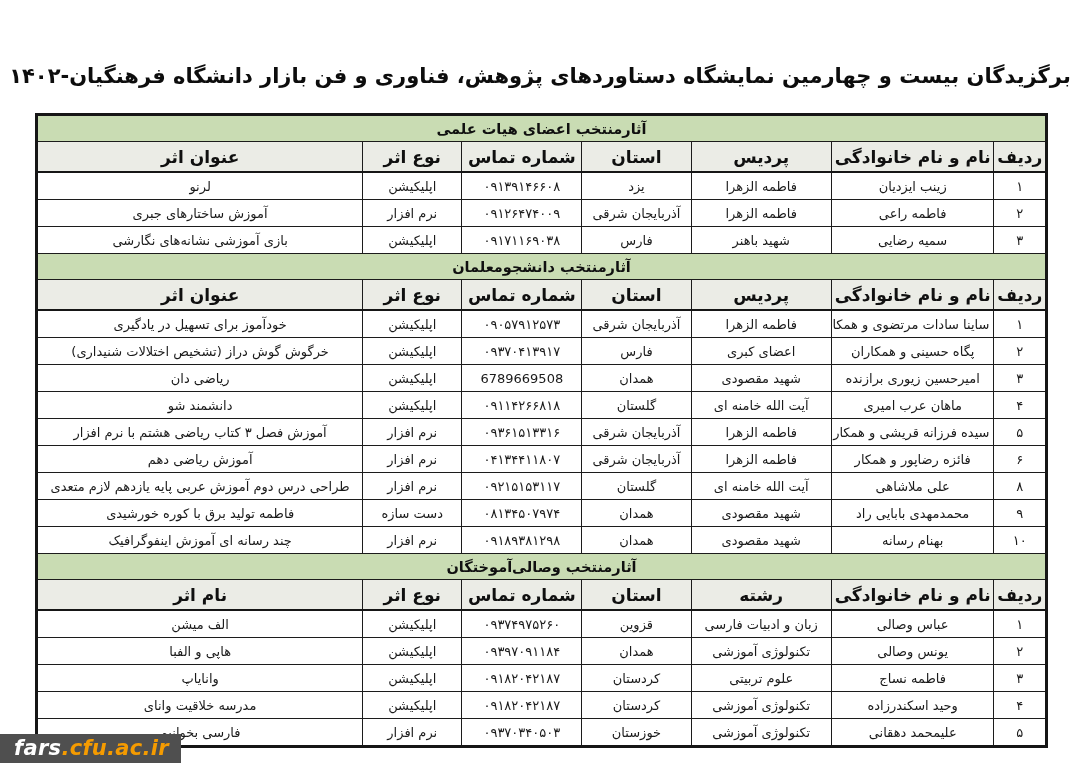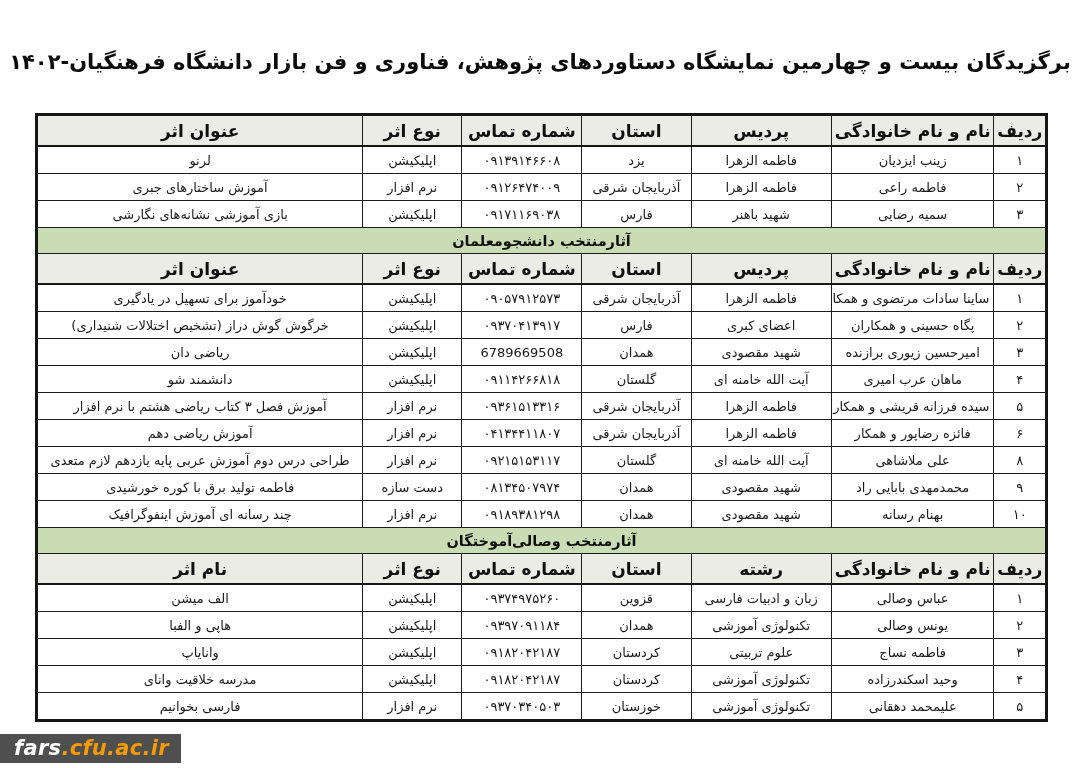--- a/index.html
+++ b/index.html
@@ -14,21 +14,21 @@
     position: relative;
     overflow: hidden;
   }
   .page-title {
     direction: rtl;
     text-align: center;
     font-weight: 700;
     font-size: 21px;
     color: #0d0d0d;
     margin: 0;
-    padding-top: 50px;
+    padding-top: 64px;
     letter-spacing: 0;
   }
   .table-wrap {
     position: absolute;
     left: 35px;
     right: 32px;
     top: 113px;
   }
   table.results {
     width: 100%;
@@ -104,20 +104,23 @@
     <colgroup>
       <col class="c-radif">
       <col class="c-name">
       <col class="c-pardis">
       <col class="c-ostan">
       <col class="c-phone">
       <col class="c-type">
       <col class="c-title">
     </colgroup>
   <tbody data-name="table-section">
+        <tr>
+          <th colspan="7" class="band" data-name="section-title">آثارمنتخب اعضای هیات علمی</th>
+        </tr>
         <tr class="colhead">
           <th data-name="column-header">ردیف</th>
           <th data-name="column-header">نام و نام خانوادگی</th>
           <th data-name="column-header">پردیس</th>
           <th data-name="column-header">استان</th>
           <th data-name="column-header">شماره تماس</th>
           <th data-name="column-header">نوع اثر</th>
           <th data-name="column-header">عنوان اثر</th>
         </tr>
         <tr data-name="table-row">

